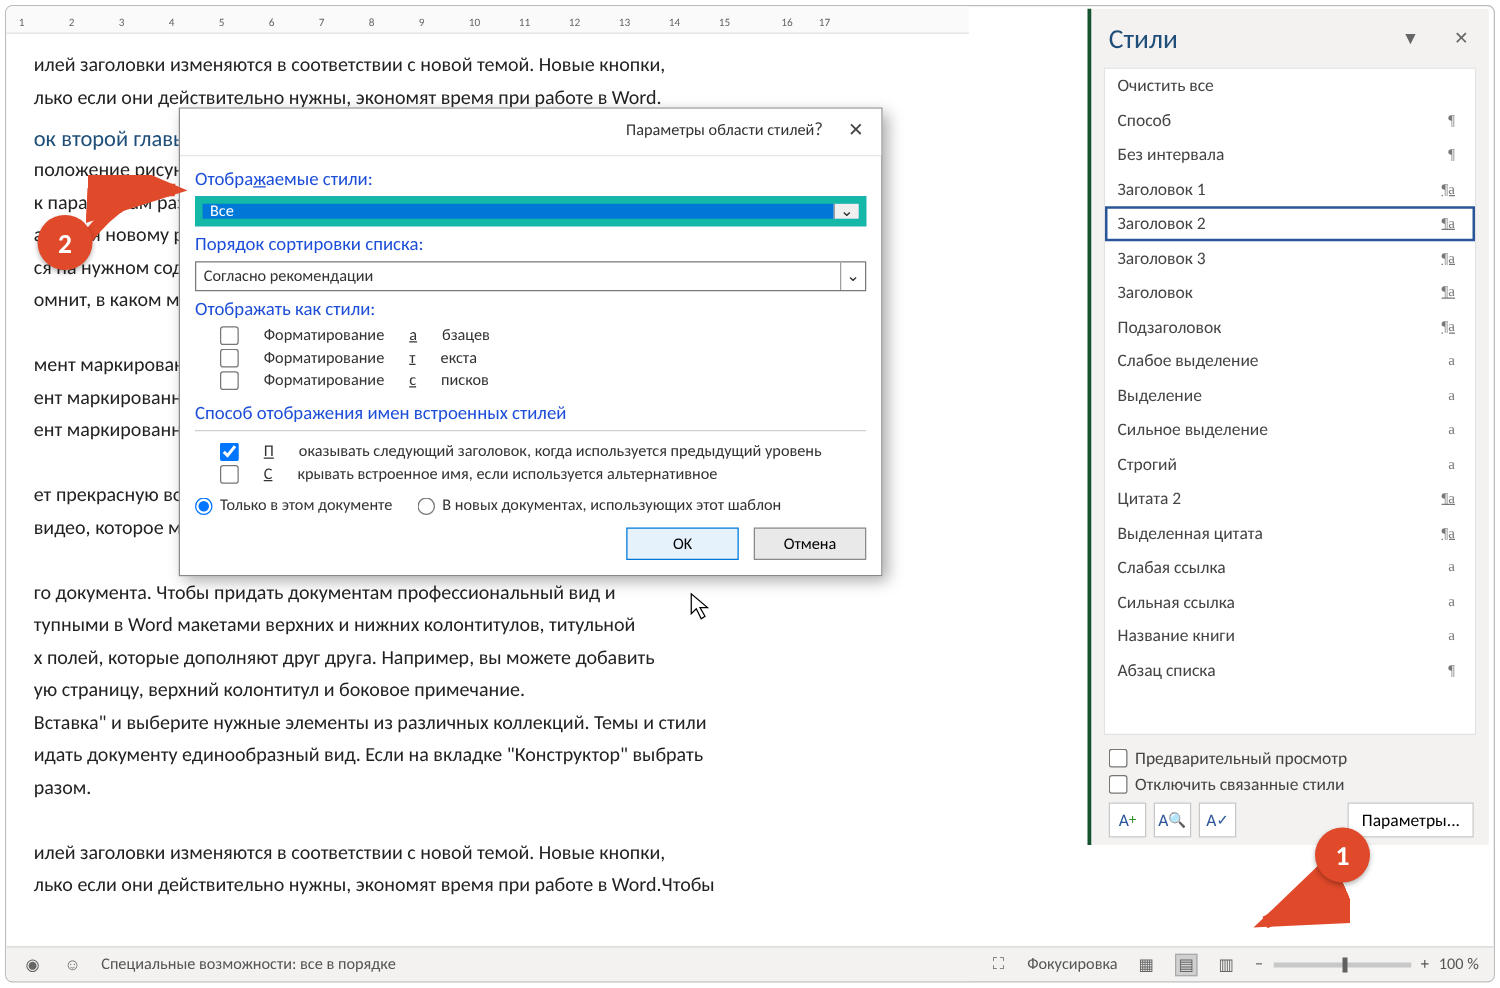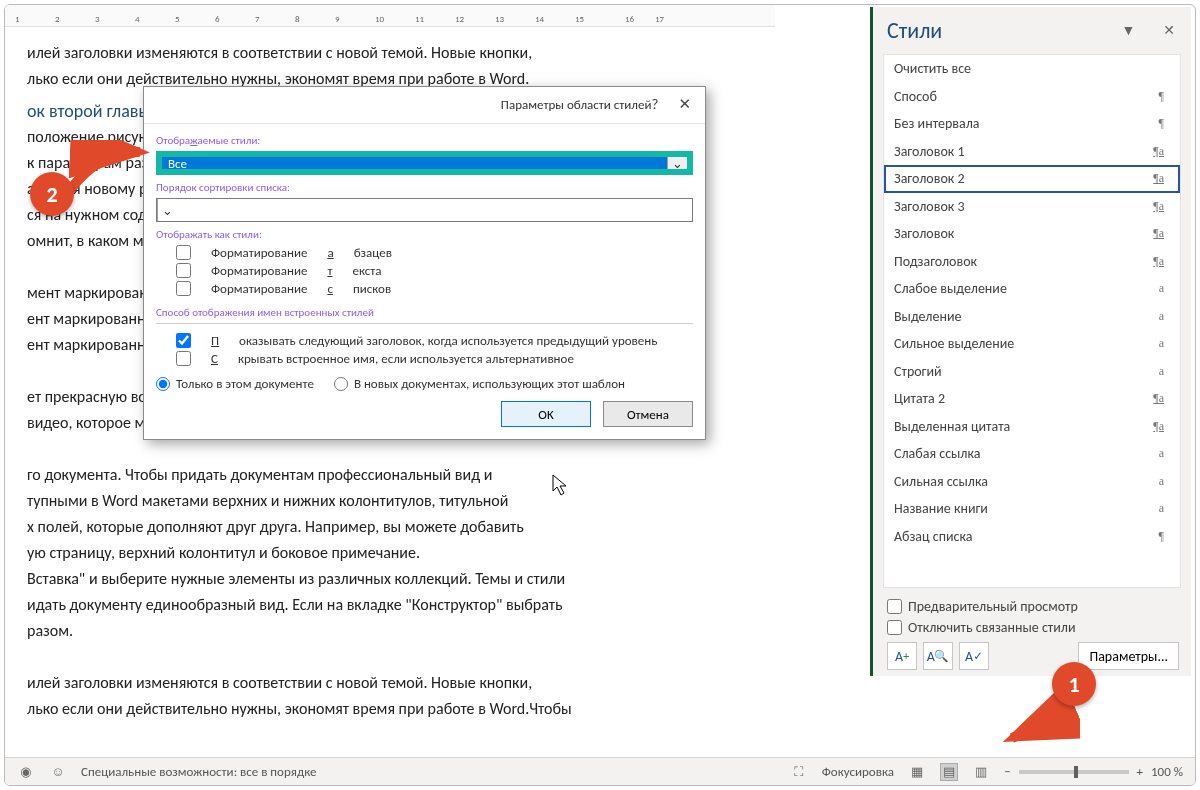--- a/index.html
+++ b/index.html
@@ -23,21 +23,21 @@
 .styles-foot label{display:block;margin-bottom:4px}
 .styles-foot input[type=checkbox]{margin-right:6px;width:15px;height:15px;vertical-align:-3px}
 .style-btn-row{display:flex;gap:6px;align-items:center;margin-top:6px}
 .style-icon-btn{width:30px;height:28px;border:1px solid #c6c6c6;background:#fff;display:flex;align-items:center;justify-content:center;font-size:14px;color:#2a5699;cursor:pointer}
 .style-params-btn{height:28px;border:1px solid #c6c6c6;background:#fff;padding:0 10px;font-size:14px;cursor:pointer;margin-left:auto}
 .dialog{position:absolute;left:138px;top:81px;width:563px;background:#fff;border:1px solid #8a8a8a;box-shadow:4px 4px 12px rgba(0,0,0,0.35);z-index:20}
 .dialog-title{display:flex;align-items:center;justify-content:flex-end;padding:8px 14px 10px 10px;font-size:13px;color:#333;background:#fff}
 .dialog-title .title-ctrls{display:flex;gap:20px;font-size:15px;color:#444}
 .dialog-title .title-ctrls span{cursor:pointer}
 .dialog-body{padding:4px 12px 12px 12px;border-top:1px solid #e6e6e6}
-.dialog-body .lbl{font-size:11px;color:#8b5cf6;margin:6px 0 4px}
+.dialog-body .lbl{font-size:15px;color:#1d4ed8;margin:6px 0 4px}
 .dialog-body .lbl u{text-decoration:underline}
 .combo{position:relative;height:24px;border:1px solid #7a7a7a;display:flex;align-items:center;font-size:13px}
 .combo.sel{background:#0078d7;color:#fff;border:6px solid #14b8a6}
 .combo .txt{flex:1;padding:0 6px}
 .combo .arrow{width:20px;height:100%;display:flex;align-items:center;justify-content:center;border-left:1px solid #9e9e9e;color:#333}
 .combo.sel .arrow{color:#333;background:#efefef}
 .chk-row{display:flex;align-items:center;gap:20px;font-size:13px;color:#333;margin:3px 0 3px 20px}
 .chk-row input{width:15px;height:15px}
 .section-frame{border-top:1px solid #cfcfcf;padding-top:6px;margin-top:2px}
 .radio-row{display:flex;gap:20px;align-items:center;font-size:13px;margin:10px 0 6px}
@@ -214,20 +214,21 @@
     </div>
   </div>
   <div class="dialog-body">
     <div class="lbl">Отобра<u>ж</u>аемые стили:</div>
     <div class="combo sel">
       <span class="txt">Все</span>
       <span class="arrow">⌄</span>
     </div>
     <div class="lbl">Порядок сортировки списка:</div>
     <div class="combo">
+      <span class="txt">Согласно рекомендации</span>
       <span class="arrow">⌄</span>
     </div>
     <div class="lbl">Отображать как стили:</div>
     <label class="chk-row"><input type="checkbox" style="">Форматирование <u>а</u>бзацев</label>
     <label class="chk-row"><input type="checkbox" style="">Форматирование <u>т</u>екста</label>
     <label class="chk-row"><input type="checkbox" style="">Форматирование <u>с</u>писков</label>
 
     <div class="lbl" style="margin-top:10px">Способ отображения имен встроенных стилей</div>
     <div class="section-frame">
       <label class="chk-row"><input type="checkbox" checked="" style=""><u>П</u>оказывать следующий заголовок, когда используется предыдущий уровень</label>

